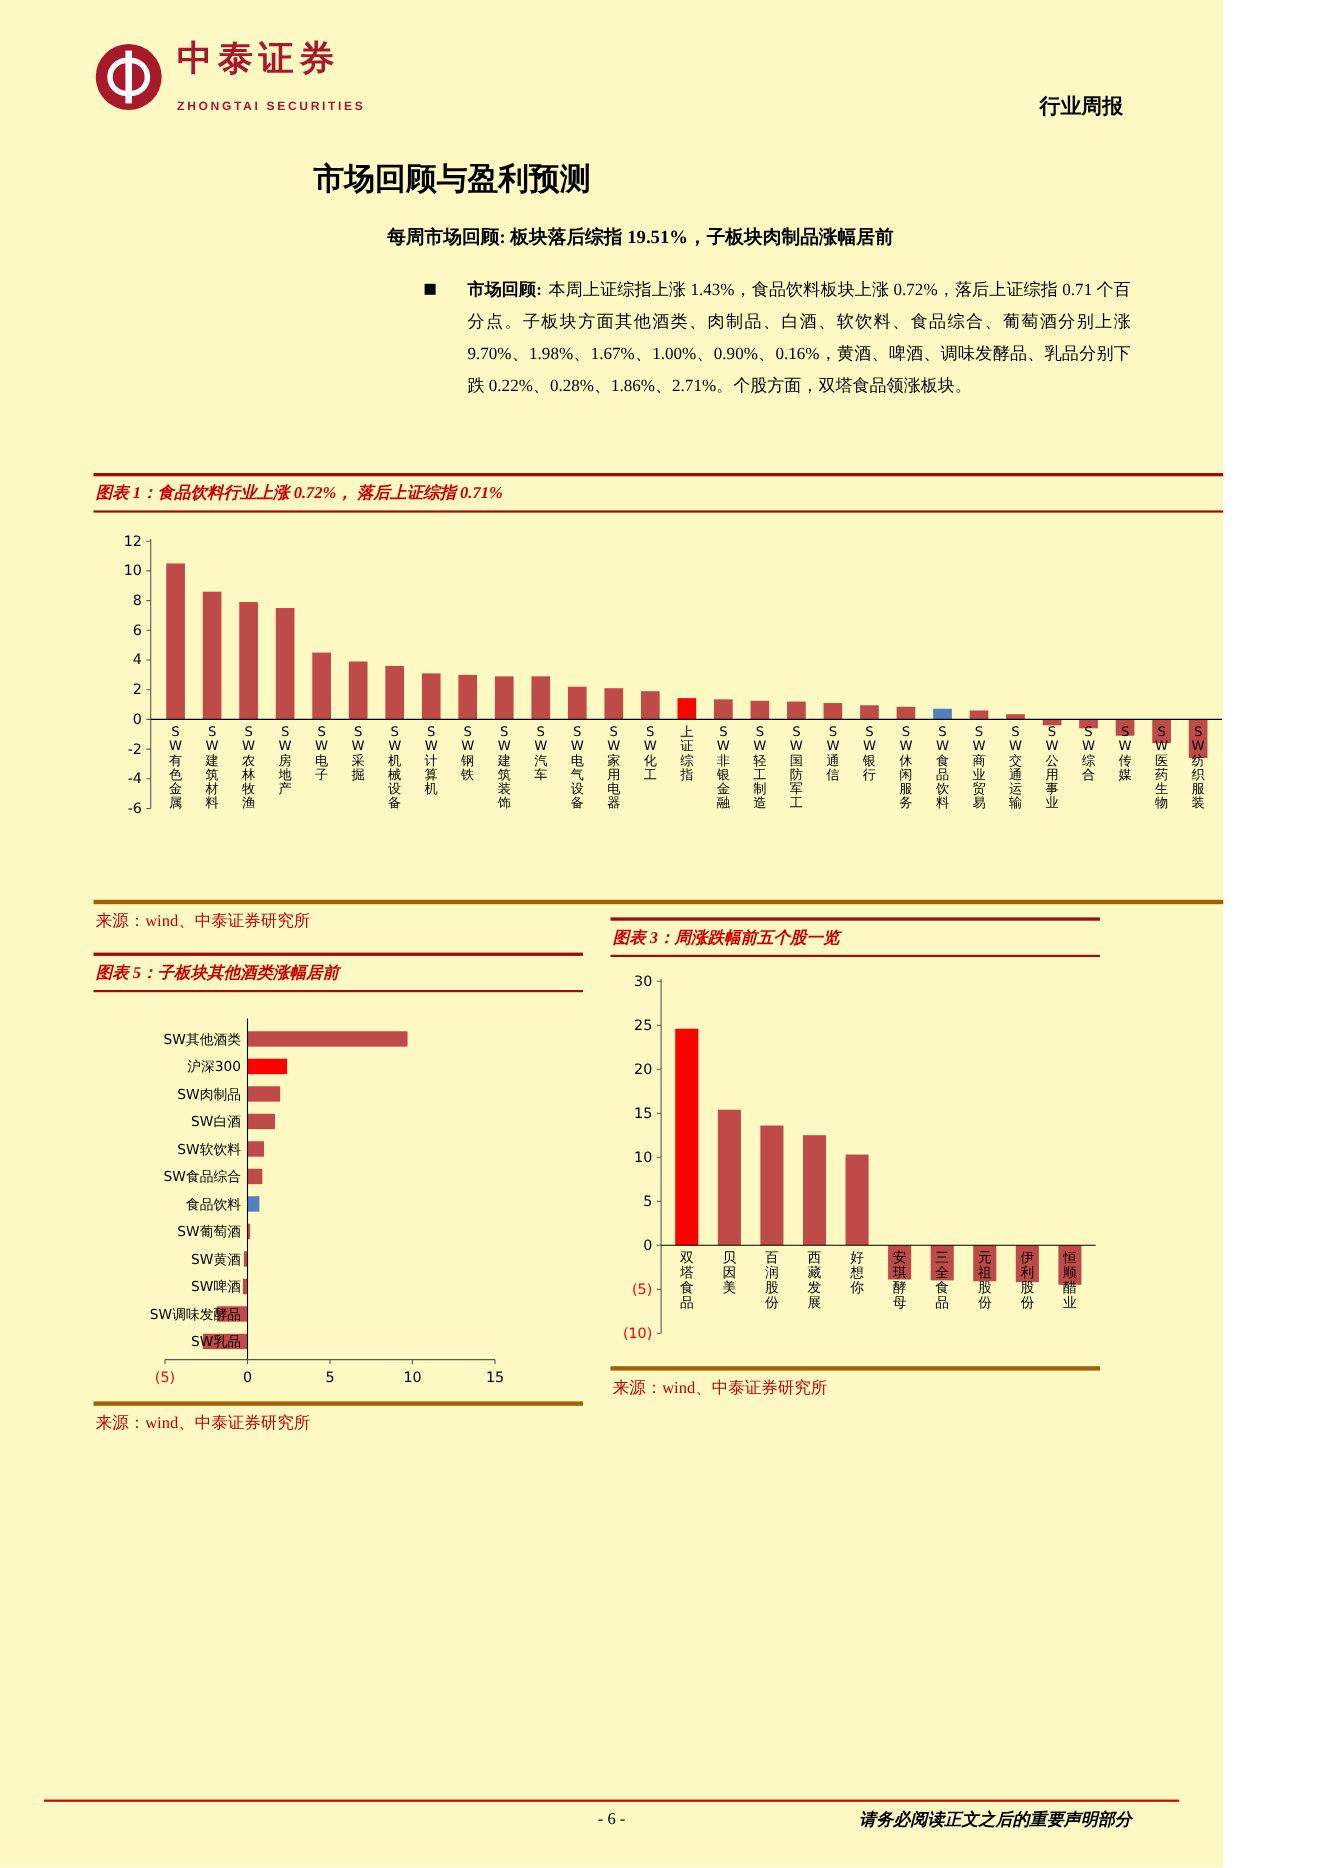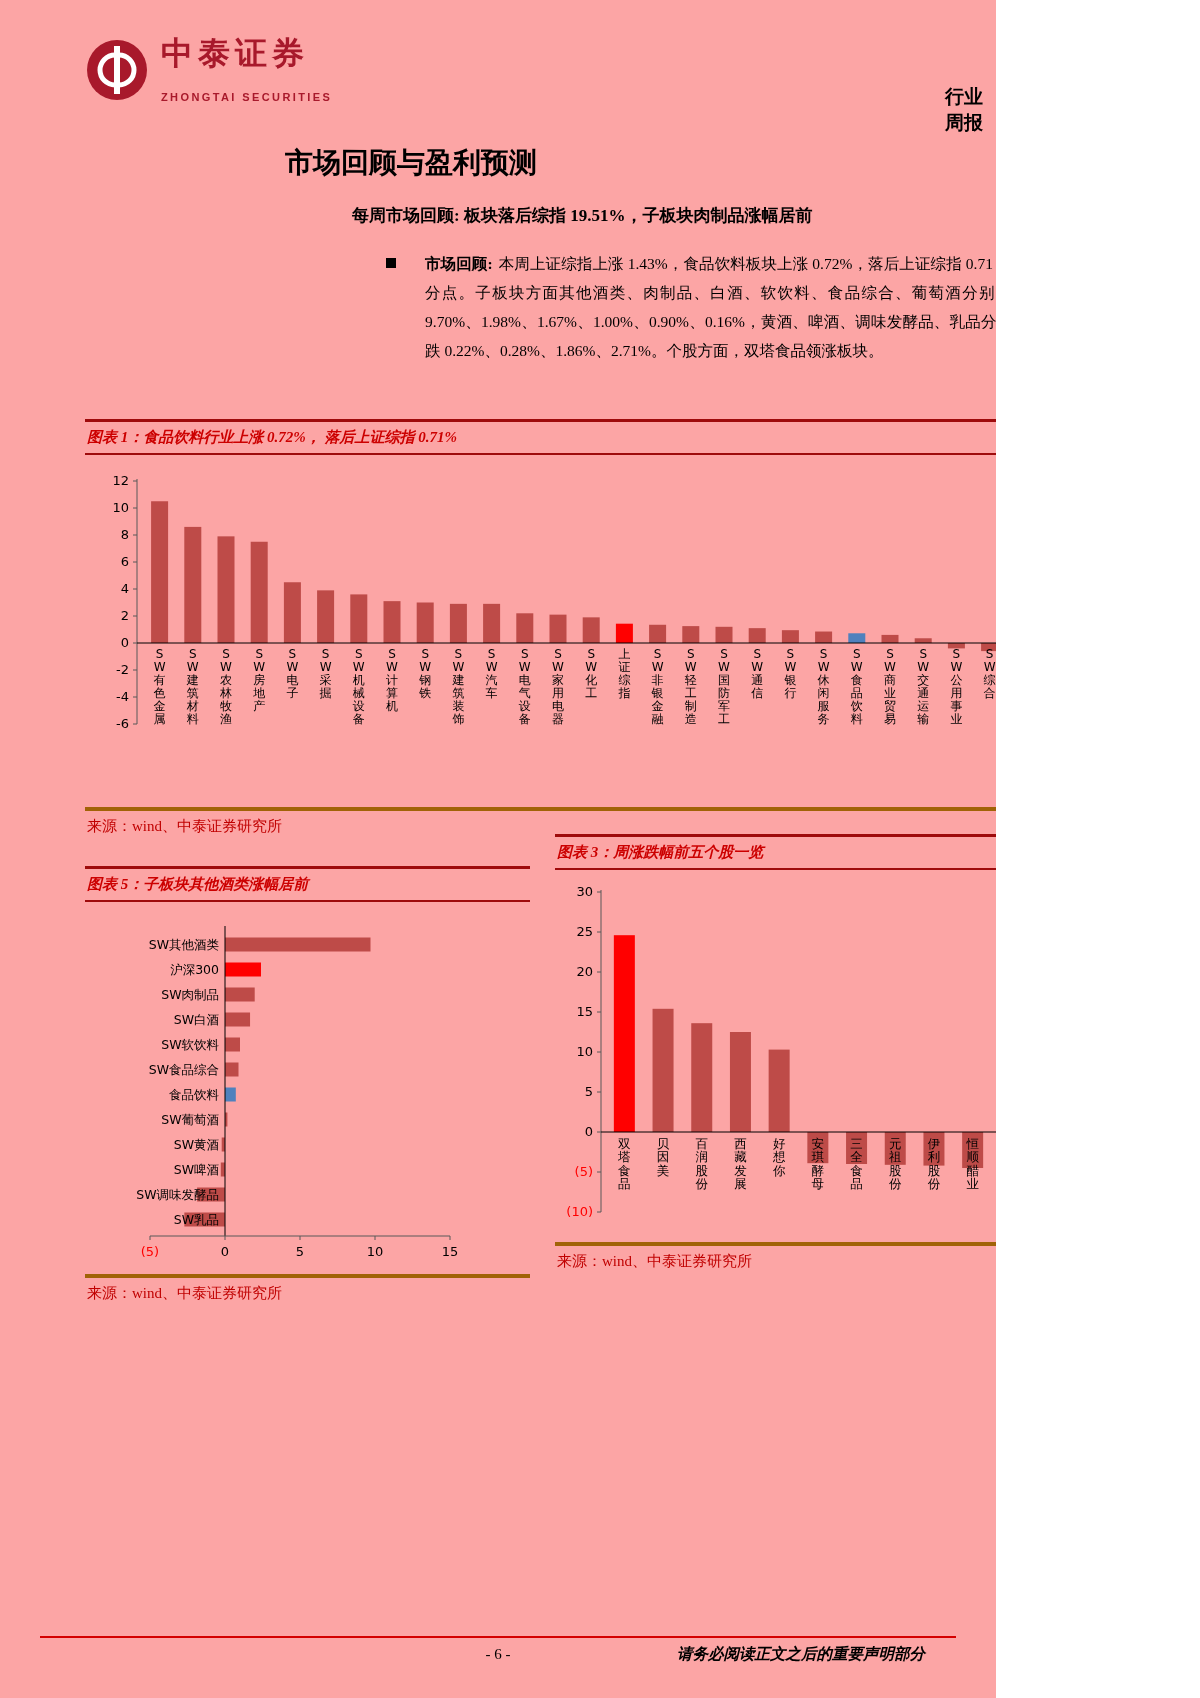--- a/index.html
+++ b/index.html
@@ -1,16 +1,16 @@
 <!DOCTYPE html>
 <html><head>
 <meta charset="utf-8">
 <style>
   html,body{margin:0;padding:0;background:#ffffff;}
-  .page{position:relative;width:996px;height:1698px;background:#fca5a5;overflow:hidden;
+  .page{position:relative;width:1112px;height:1698px;background:#fef9c3;overflow:hidden;
         font-family:"Liberation Serif",serif;color:#000;}
 
   
   .logo{position:absolute;left:85px;top:36px;display:flex;align-items:center;}
   .logo-mark{width:64px;height:64px;}
   .logo-text{margin-left:12px;}
   .logo-cn{font-size:32px;font-weight:bold;color:#A8192B;letter-spacing:5px;line-height:1.1;
            font-family:"Liberation Serif",serif;}
   .logo-en{font-size:11px;font-weight:bold;color:#A8192B;letter-spacing:2.4px;margin-top:20px;
            font-family:"Liberation Sans",sans-serif;}
@@ -20,37 +20,37 @@
   .page-title{position:absolute;left:285px;top:144px;margin:0;font-size:28px;font-weight:bold;}
   .section-subtitle{position:absolute;left:352px;top:204px;margin:0;font-size:17px;font-weight:bold;}
 
   .bullet{position:absolute;left:386px;top:249px;width:642px;}
   .bullet-marker{position:absolute;left:0;top:9px;width:10px;height:10px;background:#000;display:block;}
   .bullet-body{margin:0 0 0 39px;font-size:15.5px;line-height:29px;text-align:justify;}
   .bullet-body b{margin-right:6px;}
 
   
   .figure{position:absolute;}
-  .fig1{left:85px;top:419px;width:1030px;}
+  .fig1{left:85px;top:430px;width:1030px;}
   .fig2{left:85px;top:866px;width:445px;}
   .fig3{left:555px;top:834px;width:445px;}
   .fig-title{border-top:3px solid #9E0B0C;border-bottom:2px solid #9E0B0C;color:#CC0000;
              font-weight:bold;font-style:italic;font-size:15px;padding:6px 2px 6px 2px;}
   .fig-chart{position:relative;}
   .fig1 .fig-chart{height:352px;}
   .fig2 .fig-chart{height:360px;}
   .fig3 .fig-chart{height:360px;}
   .fig-source{border-top:4px solid #a16207;color:#C00000;font-size:15px;
               padding:6px 0 2px 2px;}
   .fig2 .fig-source,.fig3 .fig-source{margin-top:12px;}
 
   
   .footer-line{position:absolute;left:40px;right:40px;top:1636px;border-top:2px solid #D40000;}
   .page-number{position:absolute;left:0;width:100%;top:1646px;text-align:center;font-size:15px;}
-  .disclaimer{position:absolute;right:71px;top:1644px;font-size:15.5px;font-weight:bold;font-style:italic;}
+  .disclaimer{position:absolute;right:83px;top:1644px;font-size:15.5px;font-weight:bold;font-style:italic;}
   svg text{font-family:"DejaVu Sans","Liberation Sans",sans-serif;}
 </style>
 </head>
 <body>
 
 <div class="page">
 
   <div class="logo">
     <svg class="logo-mark" viewBox="0 0 64 64">
       <circle cx="32" cy="32" r="30" fill="#A8192B"></circle>

